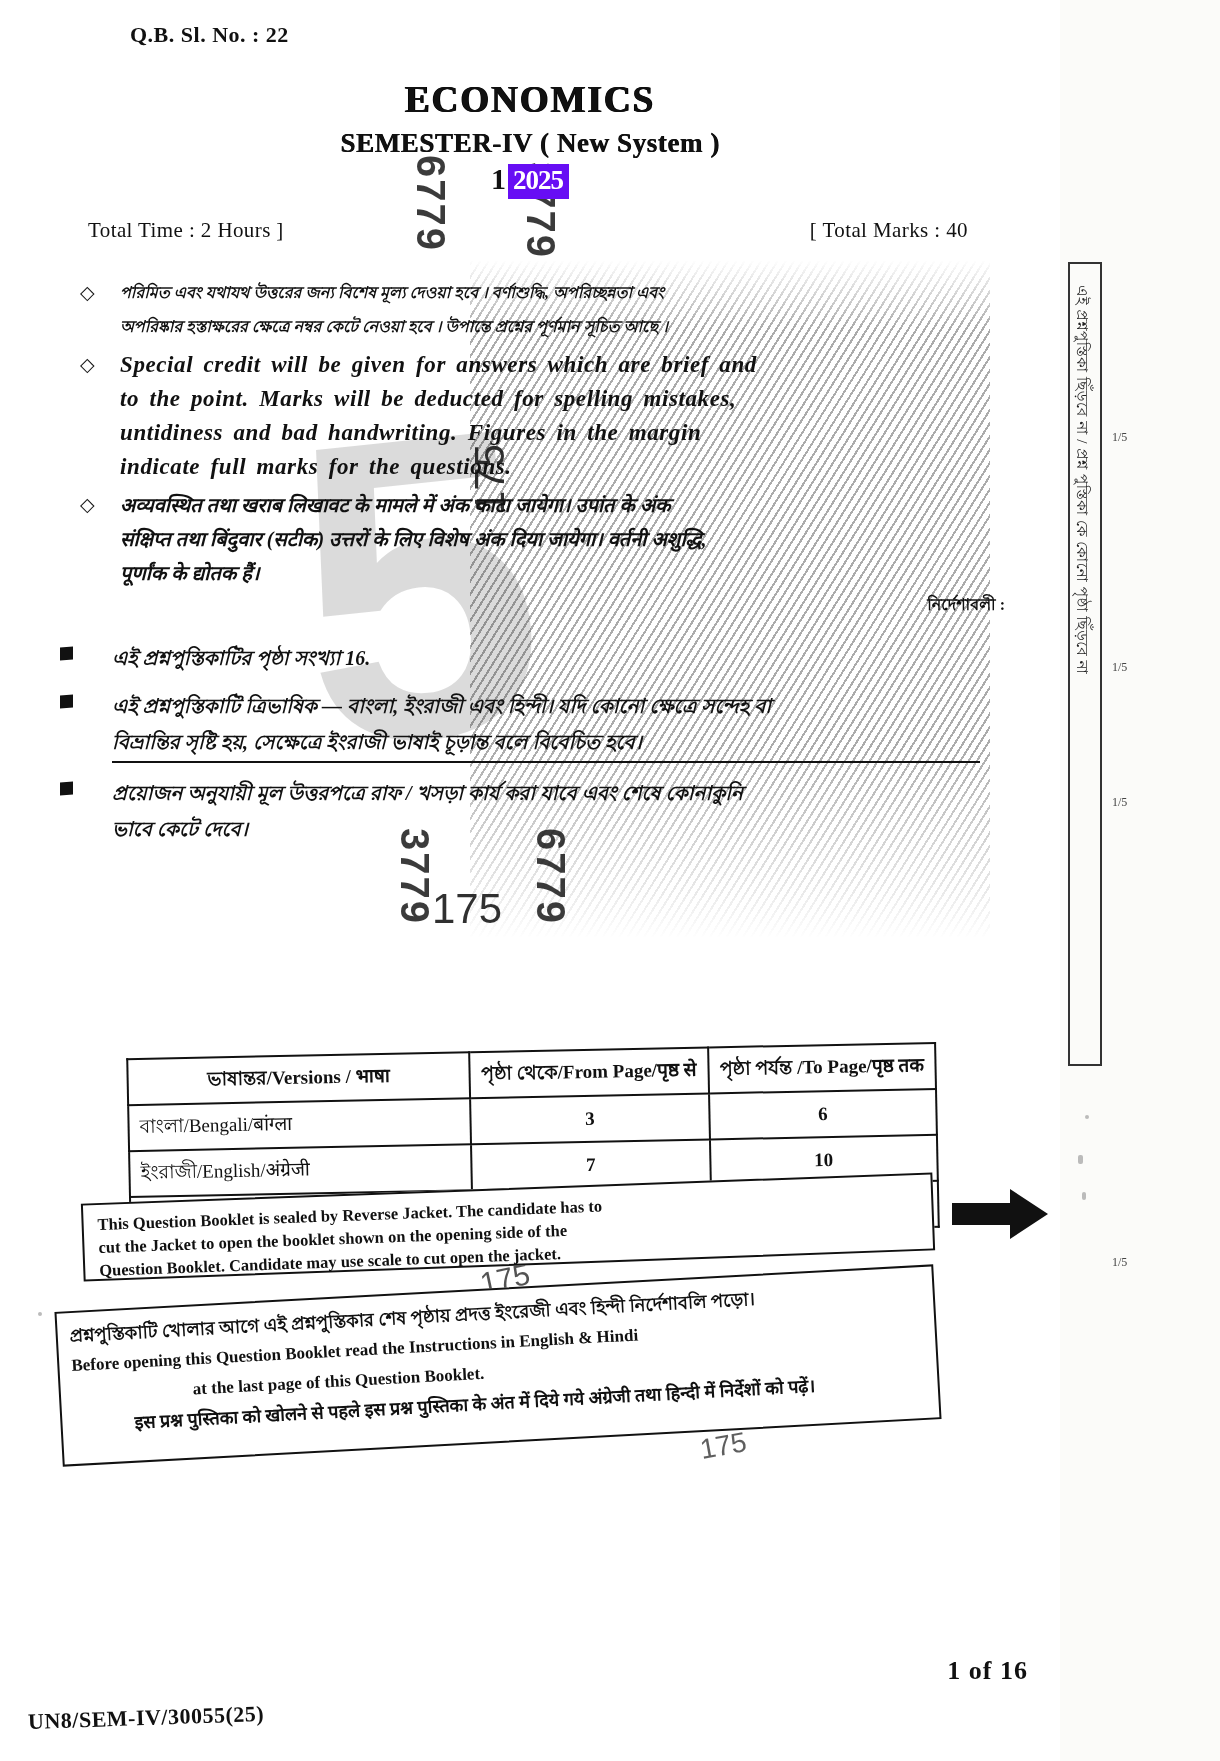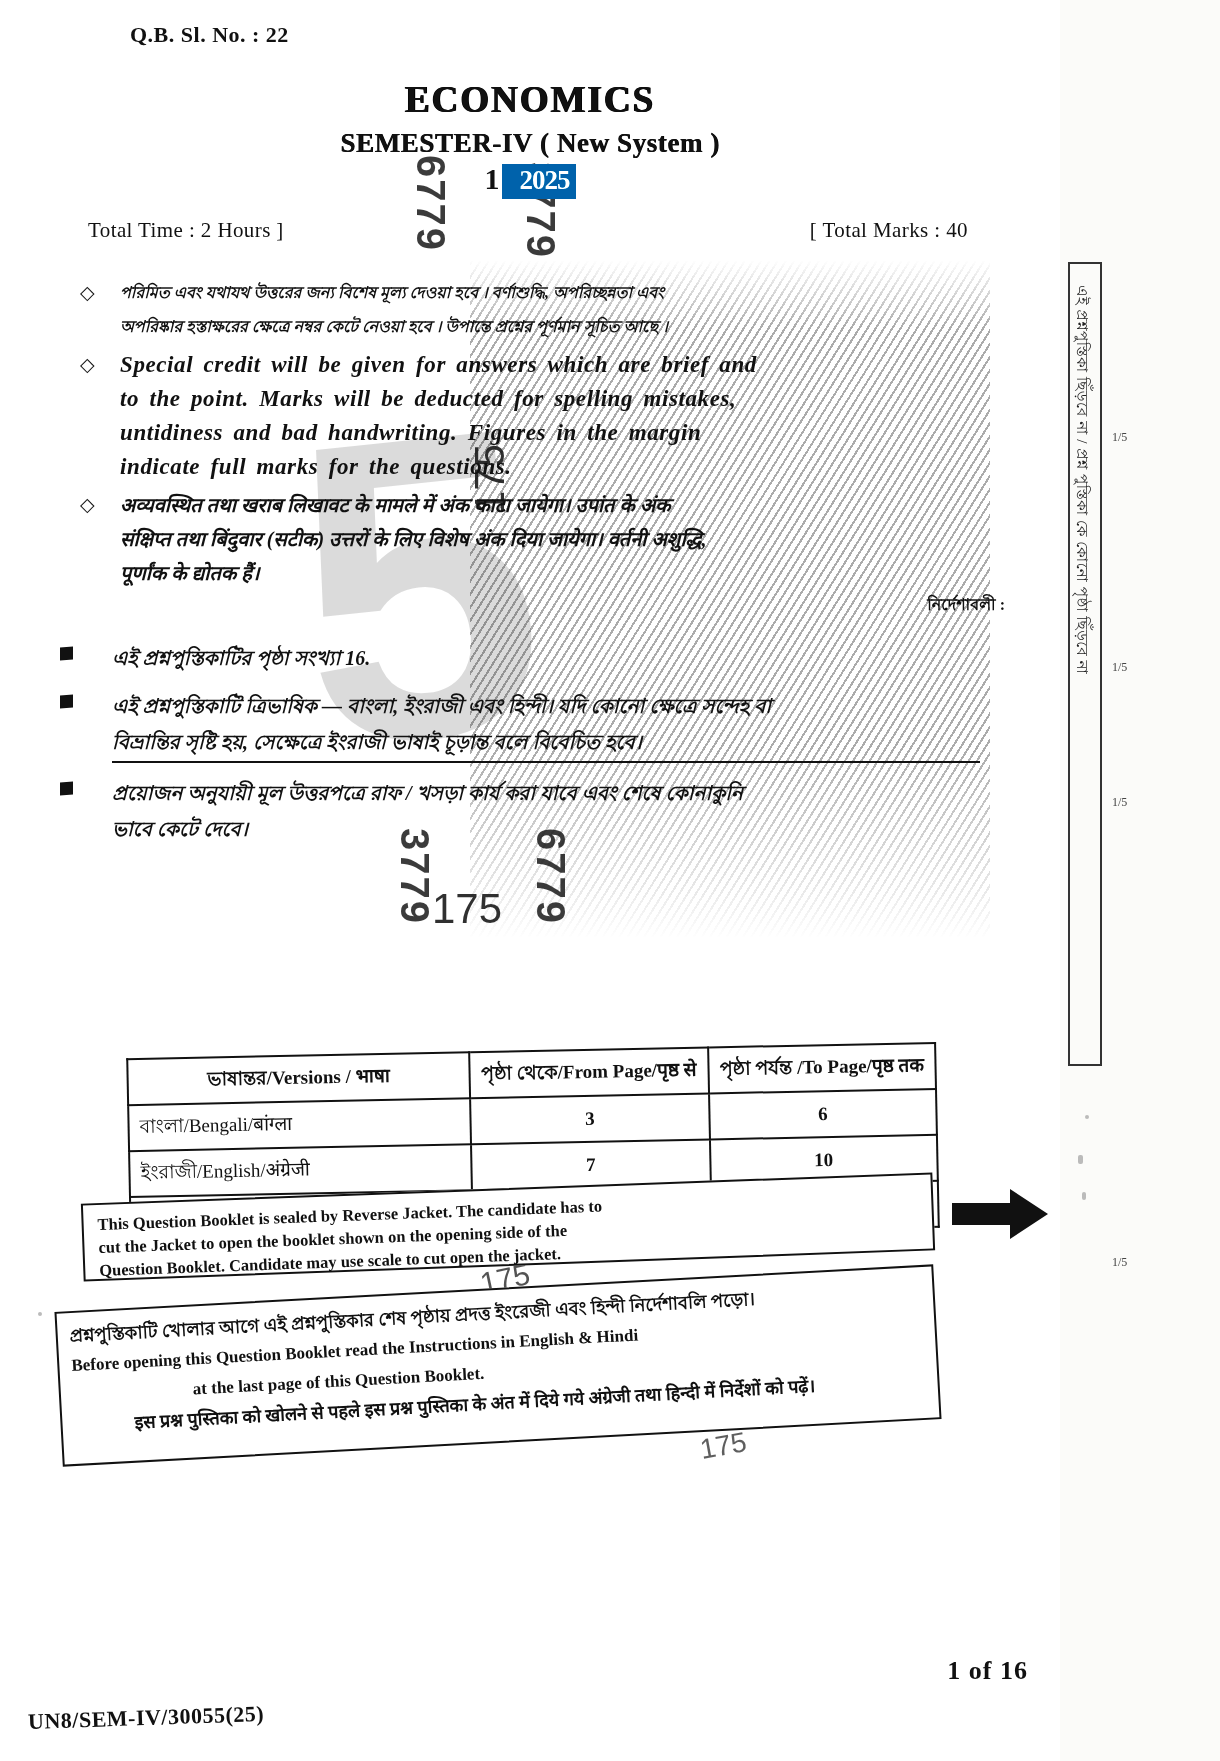--- a/index.html
+++ b/index.html
@@ -74,23 +74,23 @@
     left: 0; top: 162px;
     width: 1060px;
     text-align: center;
     font-family: "Liberation Serif", serif;
     font-weight: bold;
     font-size: 30px;
   }
   .year-prefix { margin-right: 2px; }
   .year-redacted {
     display: inline-block;
-    background: #0369a1;
+    background: #6d28d9;
     color: #e8e8e8;
-    padding: 1px 6px 3px 18px;
+    padding: 1px 6px 3px 5px;
     letter-spacing: -1px;
     font-size: 27px;
     filter: contrast(1.3);
   }
 
   .timeline-row {
     position: absolute;
     left: 88px; top: 218px;
     width: 880px;
     display: flex;

